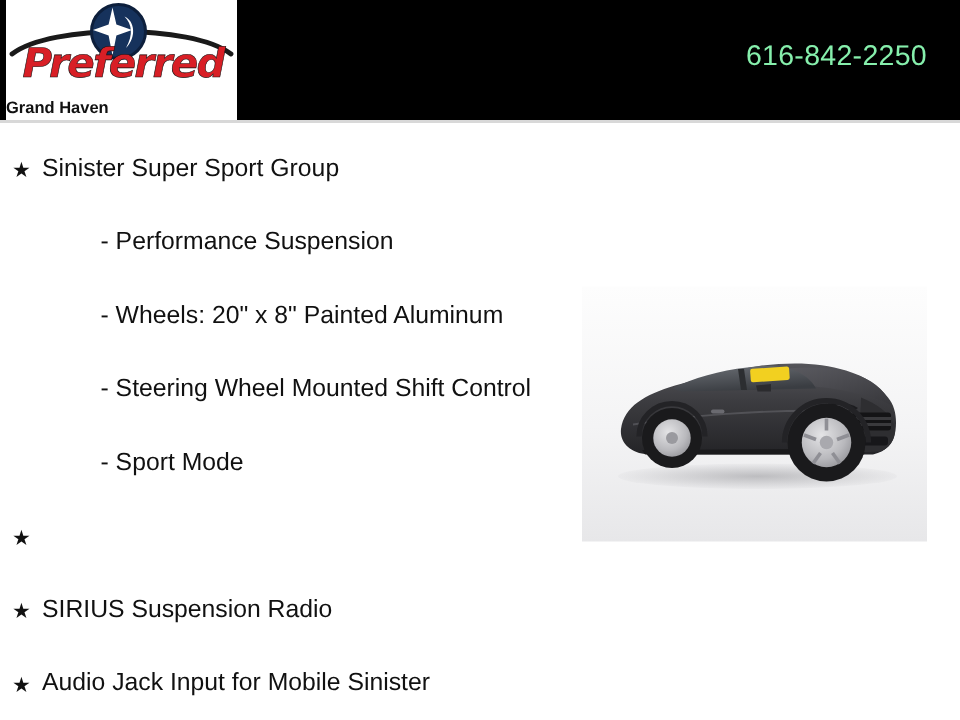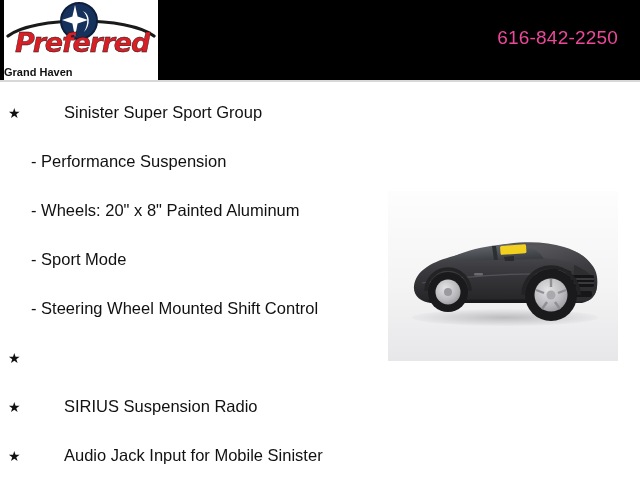--- a/index.html
+++ b/index.html
@@ -142,21 +142,21 @@
     color: #111;
     letter-spacing: 0px;
   }
 
   
   .phone {
     position: absolute;
     right: 22px;
     top: 27px;
     font-size: 19px;
-    color: #ec4899;
+    color: #86efac;
     letter-spacing: 0.2px;
     white-space: nowrap;
   }
 
   
   .features {
     position: absolute;
     left: 0;
     top: 88px;
     width: 380px;
@@ -179,24 +179,23 @@
     text-align: left;
   }
   .feature-row.sub .bullet {
     visibility: hidden;
   }
   .feature-row.sub .label {
     margin-left: 0px;
   }
   .feature-row .label {
     display: block;
-    margin-left: 36px;
   }
   .feature-row.sub {
-    padding-left: 3px;
+    padding-left: 39px;
   }
 
   
   .photo {
     position: absolute;
     left: 388px;
     top: 191px;
     width: 230px;
     height: 170px;
     background: linear-gradient(180deg, #fdfdfd 0%, #f4f4f5 55%, #e7e7e9 100%);
@@ -260,25 +259,25 @@
       <div class="feature-row sub">
         <span class="bullet"></span>
         <span class="label">- Performance Suspension</span>
       </div>
       <div class="feature-row sub">
         <span class="bullet"></span>
         <span class="label">- Wheels: 20" x 8" Painted Aluminum</span>
       </div>
       <div class="feature-row sub">
         <span class="bullet"></span>
-        <span class="label">- Sport Mode</span>
+        <span class="label">- Steering Wheel Mounted Shift Control</span>
       </div>
       <div class="feature-row sub">
         <span class="bullet"></span>
-        <span class="label">- Steering Wheel Mounted Shift Control</span>
+        <span class="label">- Sport Mode</span>
       </div>
       <div class="feature-row">
         <span class="bullet">★</span>
       </div>
       <div class="feature-row">
         <span class="bullet">★</span>
         <span class="label">SIRIUS Suspension Radio</span>
       </div>
       <div class="feature-row">
         <span class="bullet">★</span>

